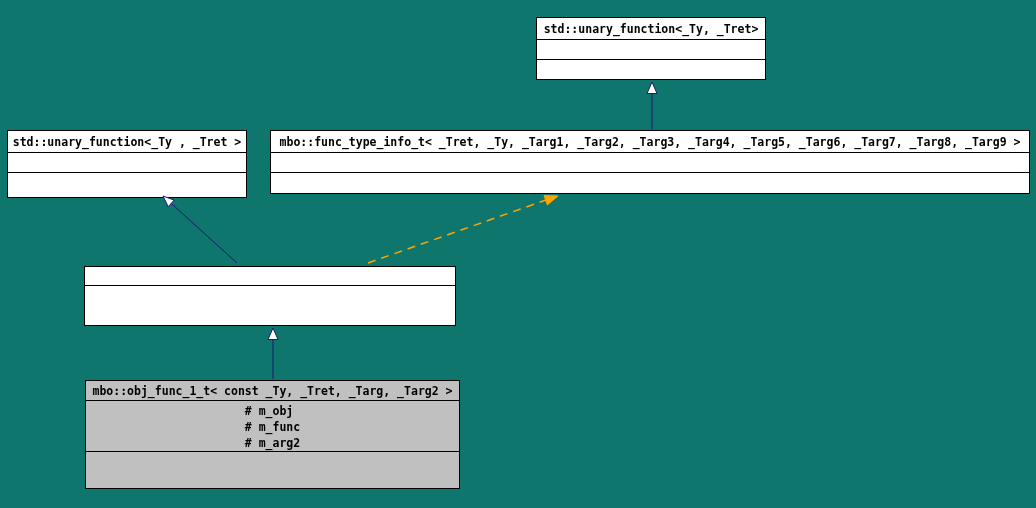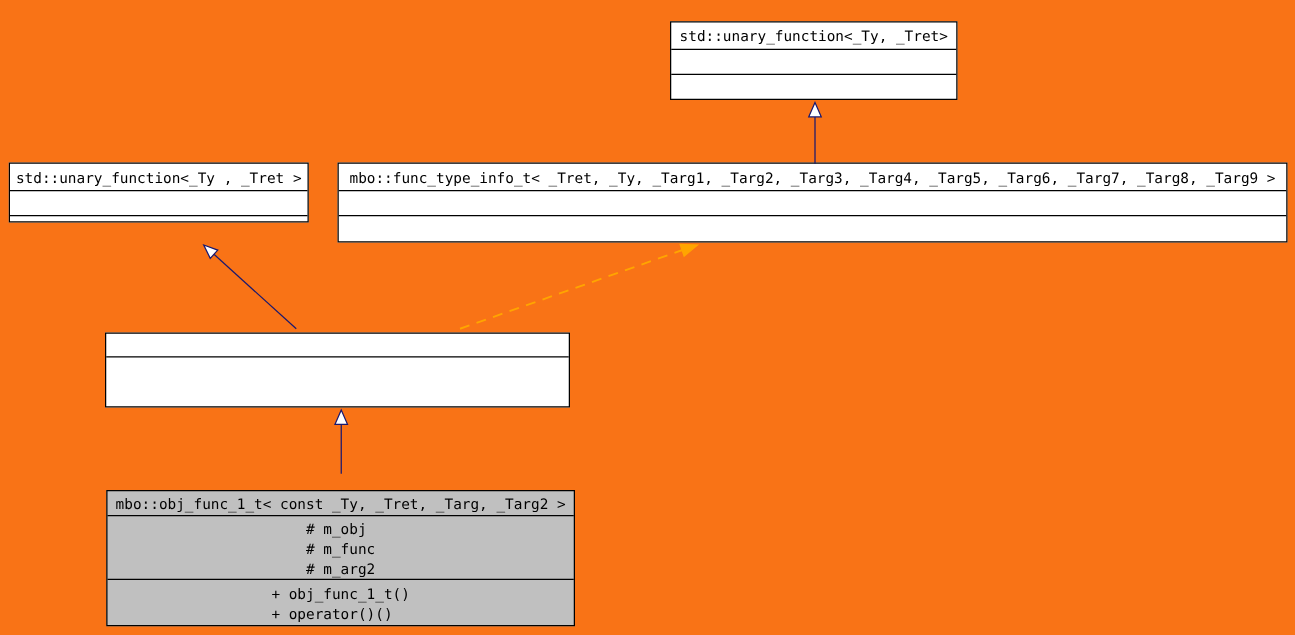--- a/index.html
+++ b/index.html
@@ -1,18 +1,18 @@
 <!DOCTYPE html>
 <html><head>
 <meta charset="utf-8">
 <style>
   html, body { margin:0; padding:0; background:#ffffff; }
   .canvas {
-    position:relative; width:1036px; height:508px; background:#f97316;
-    font-family:"DejaVu Sans Mono", monospace; font-weight:normal;
+    position:relative; width:1036px; height:508px; background:#0f766e;
+    font-family:"DejaVu Sans Mono", monospace; font-weight:bold;
     font-size:11.5px; color:#000000; overflow:hidden;
   }
   .uml {
     position:absolute; box-sizing:border-box;
     border:1px solid #000000; background:#ffffff;
   }
   .uml.selected { background:#c0c0c0; }
   .uml .title {
     box-sizing:border-box; border-bottom:1px solid #000000;
     display:flex; align-items:center; justify-content:center;
@@ -32,50 +32,44 @@
 <body>
 
 <div class="canvas">
 
   <div class="uml" style="left:536px; top:17px; width:230px; height:63px;">
     <div class="title" style="height:22px">std::unary_function&lt;_Ty, _Tret&gt;</div>
     <div class="comp" style="height:20px"></div>
     <div class="comp last" style="height:19px"></div>
   </div>
 
-  <div class="uml" style="left:7px; top:130px; width:240px; height:48px;">
+  <div class="uml" style="left:7px; top:130px; width:240px; height:68px;">
     <div class="title" style="height:22px">std::unary_function&lt;_Ty , _Tret &gt;</div>
     <div class="comp" style="height:20px"></div>
     <div class="comp last" style="height:20px"></div>
   </div>
 
   <div class="uml" style="left:270px; top:130px; width:760px; height:64px;">
     <div class="title" style="height:22px">mbo::func_type_info_t&lt; _Tret, _Ty, _Targ1, _Targ2, _Targ3, _Targ4, _Targ5, _Targ6, _Targ7, _Targ8, _Targ9 &gt;</div>
     <div class="comp" style="height:20px"></div>
     <div class="comp last" style="height:20px"></div>
   </div>
 
   <div class="uml" style="left:84px; top:266px; width:372px; height:60px;">
     <div class="comp" style="height:19px"></div>
     <div class="comp last" style="height:17px"></div>
   </div>
 
-  <div class="uml selected" style="left:85px; top:392px; width:375px; height:109px;">
+  <div class="uml selected" style="left:85px; top:380px; width:375px; height:109px;">
     <div class="title" style="height:20px">mbo::obj_func_1_t&lt; const _Ty, _Tret, _Targ, _Targ2 &gt;</div>
     <div class="comp attrs memberwrap" style="height:51px">
       <div class="memblock">
         <div class="memline"># m_obj</div>
         <div class="memline"># m_func</div>
         <div class="memline"># m_arg2</div>
-      </div>
-    </div>
-    <div class="comp last methods memberwrap" style="height:36px">
-      <div class="memblock">
-        <div class="memline">+ obj_func_1_t()</div>
-        <div class="memline">+ operator()()</div>
       </div>
     </div>
   </div>
 
 
   <svg class="edges" width="1036" height="508" viewBox="0 0 1036 508">
 
     <g>
       <line x1="652" y1="131" x2="652" y2="93.5" stroke="#191970" stroke-width="1"></line>
       <polygon points="652,82 647,93.5 657,93.5" fill="#ffffff" stroke="#191970" stroke-width="1"></polygon>

